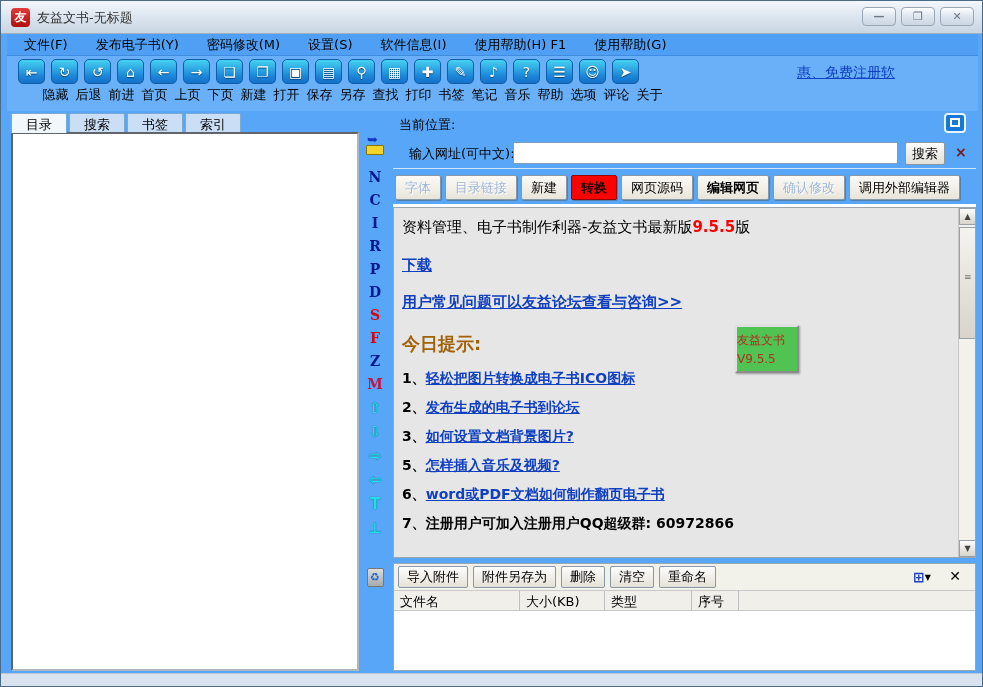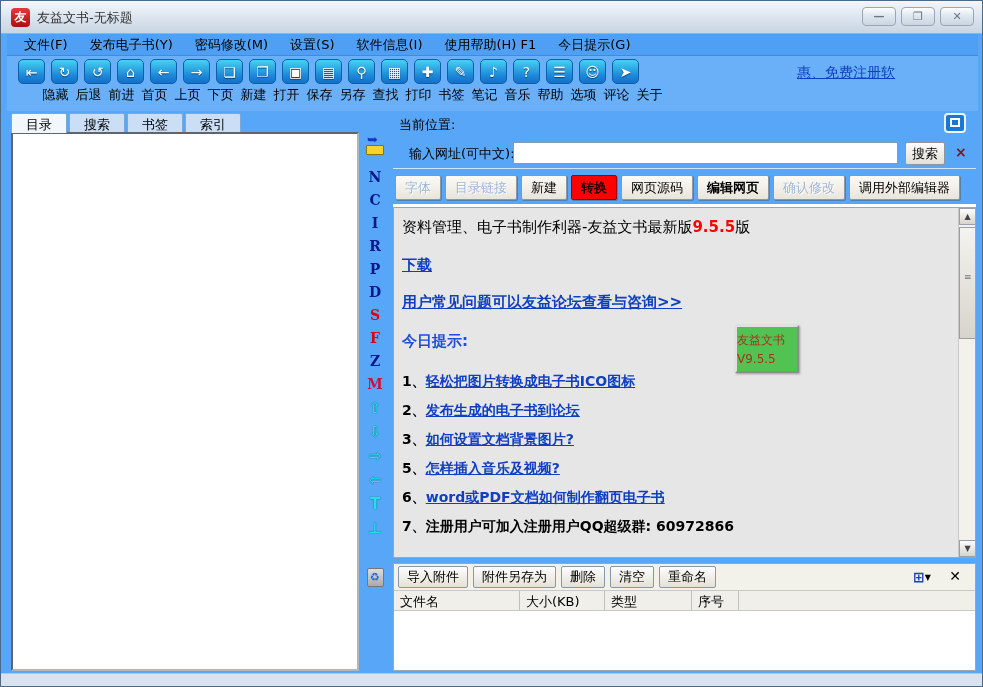--- a/index.html
+++ b/index.html
@@ -17,21 +17,21 @@
   .app-icon{position:absolute;left:10px;top:7px;width:19px;height:19px;border-radius:4px;
     background:linear-gradient(#E23A3A,#B00E0E);color:#fff;font-weight:bold;font-size:12px;
     text-align:center;line-height:19px;}
   .title-text{position:absolute;left:36px;top:8px;font-size:13px;color:#333;}
   .win-btns{position:absolute;right:10px;top:6px;display:flex;gap:5px;}
   .win-btn{width:34px;height:19px;border:1px solid #98A6B5;border-radius:4px;
     background:linear-gradient(#FDFEFF,#DFE7EF 45%,#CBD6E2);color:#6A7886;font-size:11px;
     text-align:center;line-height:17px;font-weight:bold;}
   
   .menubar{position:absolute;left:6px;top:33px;width:971px;height:22px;background:var(--menu-blue);
-    display:flex;padding-left:8px;gap:4px;border-bottom:1px solid #3E8BE0;}
+    display:flex;padding-left:8px;gap:10px;border-bottom:1px solid #3E8BE0;}
   .menu-item{font-size:13px;color:#000;padding:2px 9px;white-space:nowrap;}
   
   .toolbar{position:absolute;left:6px;top:55px;width:971px;height:55px;background:var(--toolbar-blue);
     display:flex;align-items:flex-start;padding:3px 0 0 8px;}
   .tbtn{width:33px;display:flex;flex-direction:column;align-items:center;margin-right:0;}
   .tbtn .ico{width:27px;height:25px;border-radius:5px;border:1px solid #0E5FA8;
     background:linear-gradient(#45D2F2,#1C86D8 70%,#1470C8);color:#fff;font-size:14px;
     text-align:center;line-height:24px;text-shadow:0 1px 1px #084070;}
   .tbtn .lbl{font-size:13px;color:#000;margin-top:2px;white-space:nowrap;margin-left:48px;}
   .register-link{position:absolute;left:790px;top:8px;font-size:14px;color:#1040C0;
@@ -83,21 +83,21 @@
   
   .content{position:absolute;left:392px;top:206px;width:583px;height:351px;background:var(--content-gray);
     border:1px solid #9AA6B2;overflow:hidden;}
   .c-inner{position:absolute;left:8px;top:10px;width:545px;}
   .c-head{font-size:15px;color:#000;margin-bottom:18px;}
   .c-head .ver{color:#FF0000;font-weight:bold;}
   .c-link{display:inline-block;font-size:15px;color:var(--link-blue);font-weight:bold;
     text-decoration:underline;margin-bottom:18px;}
   .c-faq{display:block;font-size:15px;color:var(--link-blue);font-weight:bold;
     text-decoration:underline;margin-bottom:20px;}
-  .c-tipstitle{font-size:15px;font-weight:bold;color:#1d4ed8;margin-bottom:22px;}
+  .c-tipstitle{font-size:18px;font-weight:bold;color:#a16207;margin-bottom:14px;}
   .tip{font-size:14px;font-weight:bold;color:#000;margin-bottom:11px;}
   .tip a{color:var(--link-blue);text-decoration:underline;}
   .green-box{position:absolute;left:341px;top:117px;width:64px;height:48px;background:var(--green-box);
     border:2px outset #E0E0E0;box-shadow:1px 1px 2px #999;text-align:left;}
   .green-box .g1{font-size:12px;color:#B03020;margin-top:5px;}
   .green-box .g2{font-size:12px;color:#B03020;margin-top:3px;}
   
   .sbar{position:absolute;right:0;top:0;width:17px;height:349px;background:#F2F1EC;border-left:1px solid #C8C8C8;}
   .sbtn{position:absolute;left:0;width:17px;height:17px;background:linear-gradient(#FDFDFD,#D8D4CC);
     border:1px solid #9AA0A8;font-size:8px;color:#444;text-align:center;line-height:15px;}
@@ -138,21 +138,21 @@
     </div>
   </div>
 
   <div class="menubar">
     <div class="menu-item">文件(F)</div>
     <div class="menu-item">发布电子书(Y)</div>
     <div class="menu-item">密码修改(M)</div>
     <div class="menu-item">设置(S)</div>
     <div class="menu-item">软件信息(I)</div>
     <div class="menu-item">使用帮助(H) F1</div>
-    <div class="menu-item">今日提示(G)</div>
+    <div class="menu-item">使用帮助(G)</div>
   </div>
 
   <div class="toolbar">
     <div class="tbtn">
       <div class="ico">⇤</div>
       <div class="lbl">隐藏</div>
     </div>
     <div class="tbtn">
       <div class="ico">↻</div>
       <div class="lbl">后退</div>

